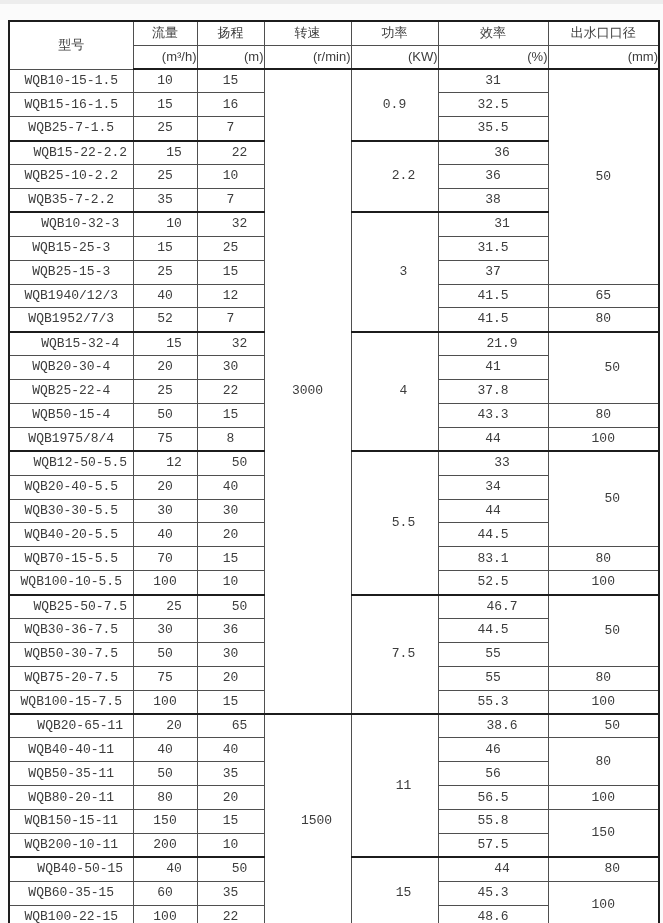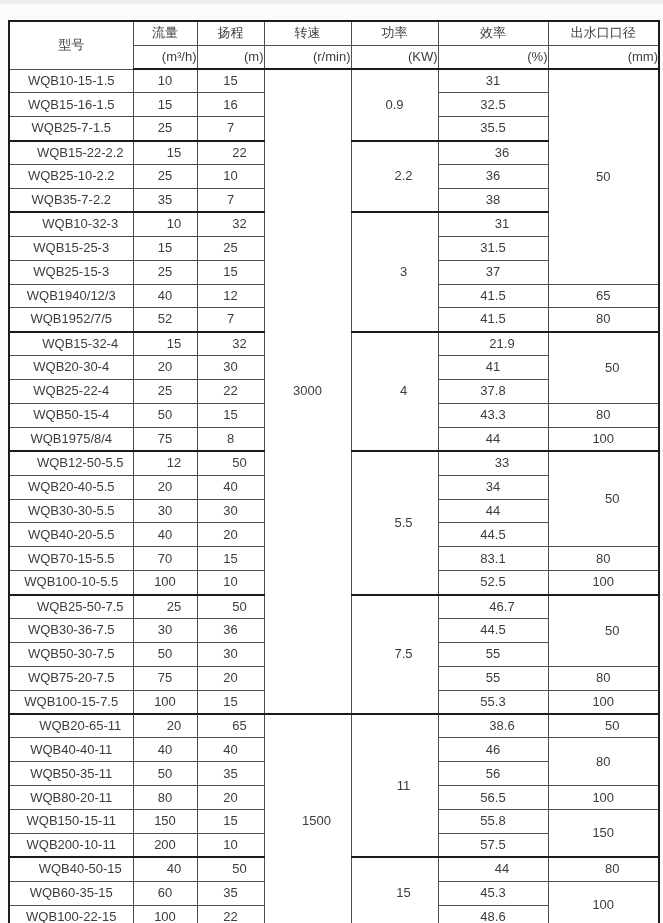--- a/index.html
+++ b/index.html
@@ -37,21 +37,21 @@
     vertical-align: middle;
     color: var(--text, #3c3c3c);
     font-size: 13px;
     font-weight: 400;
     padding: 0;
     line-height: 1.1;
     white-space: nowrap;
     overflow: hidden;
   }
   thead tr { height: 24px; }
-  tbody tr { height: 23.9px; }
+  tbody tr { height: 23.9px; font-family: Liberation Mono, monospace; }
   
   tr.units th, th.model-head { border-bottom: 2px solid var(--border-heavy, #1c1c1c); text-align: right; }
   
   tbody tr.g td { border-top: 2px solid var(--border-heavy, #1c1c1c); padding-left: 18px; }
 </style>
 </head>
 <body style="background: rgb(251, 251, 251);">
 
 <div class="page">
   <div class="top-strip"></div>
@@ -145,21 +145,21 @@
           <td>37</td>
         </tr>
         <tr>
           <td>WQB1940/12/3</td>
           <td>40</td>
           <td>12</td>
           <td>41.5</td>
           <td>65</td>
         </tr>
         <tr>
-          <td>WQB1952/7/5</td>
+          <td>WQB1952/7/3</td>
           <td>52</td>
           <td>7</td>
           <td>41.5</td>
           <td>80</td>
         </tr>
         <tr class="g">
           <td>WQB15-32-4</td>
           <td>15</td>
           <td>32</td>
           <td rowspan="5">4</td>

